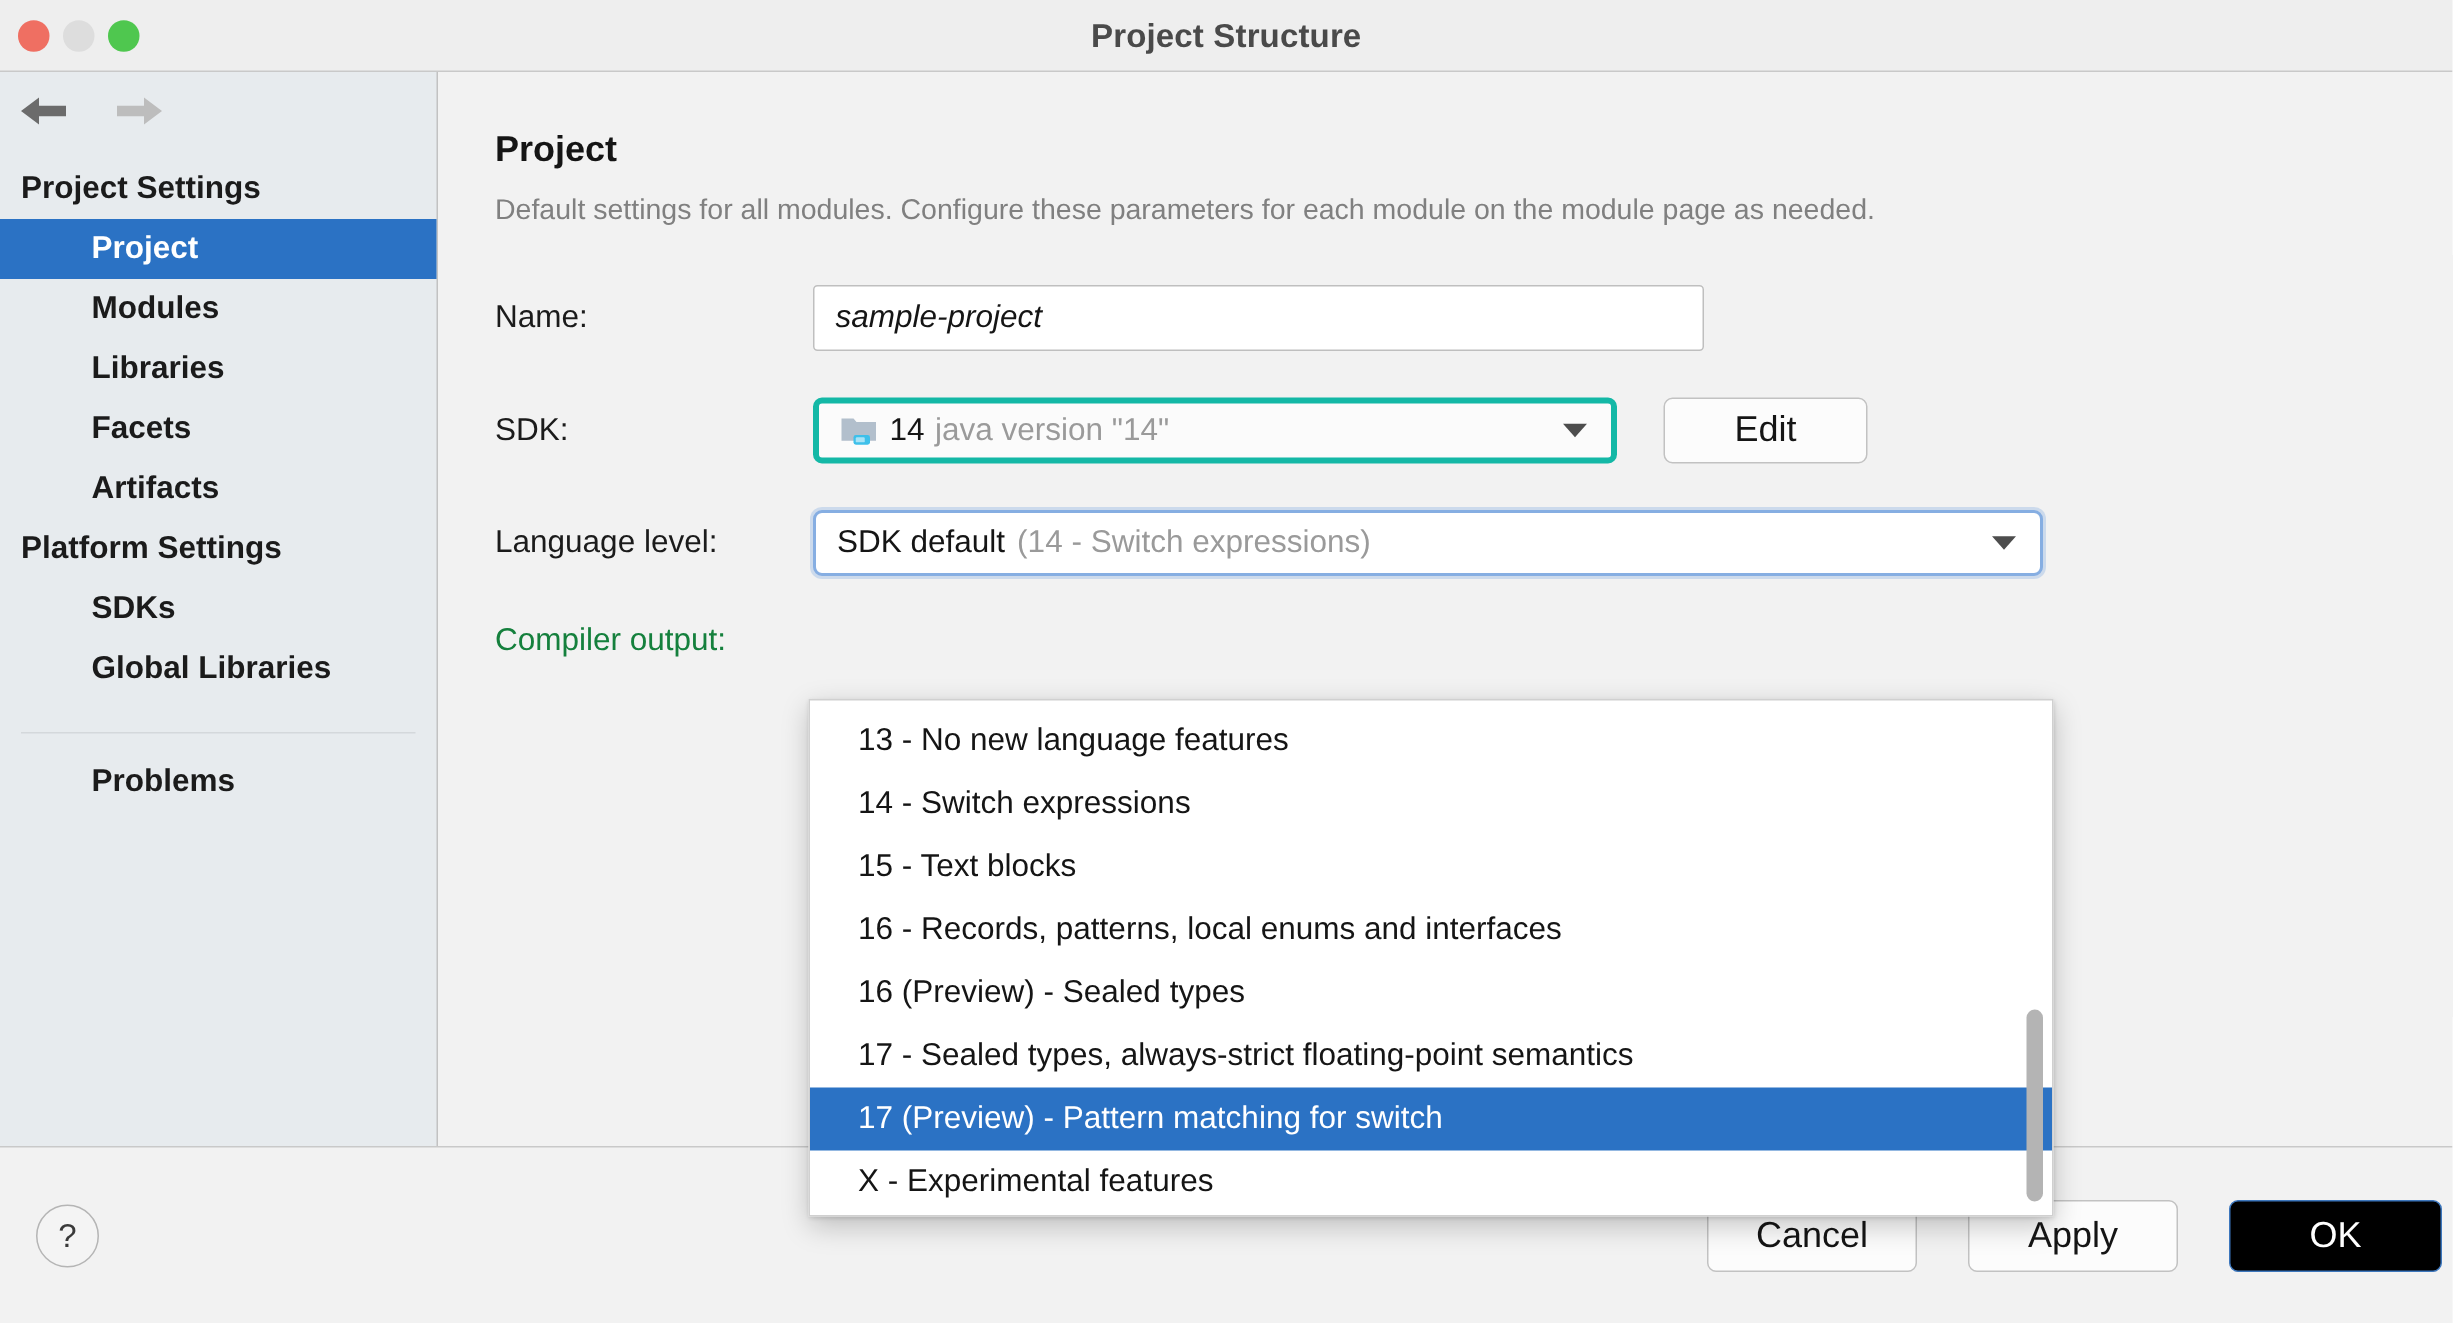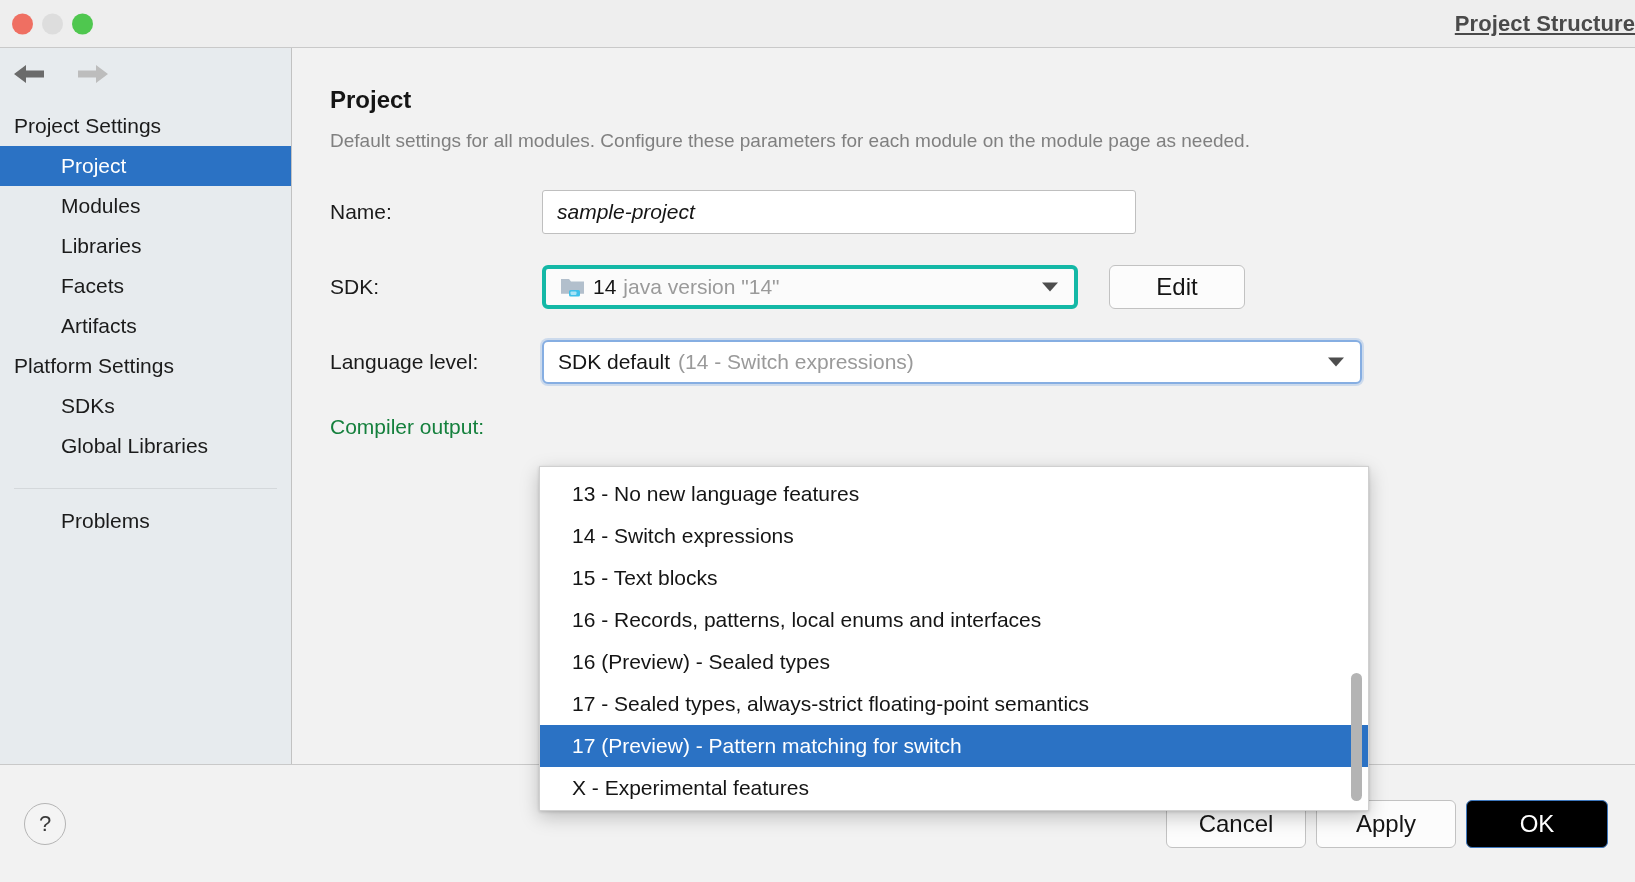--- a/index.html
+++ b/index.html
@@ -28,25 +28,24 @@
   .traffic {
     position: absolute; left: 12px; top: 50%;
     transform: translateY(-50%);
     display: flex; gap: 9px;
   }
   .light { width: 21px; height: 21px; border-radius: 50%; }
   .light.red    { background: #ef6f62; }
   .light.yellow { background: #dddddd; }
   .light.green  { background: #4fc74f; }
   .title-text {
-    width: 100%; text-align: right;
+    width: 100%; text-align: center;
     font-size: 22px; font-weight: bold;
     color: #4a4a4a;
     letter-spacing: .1px;
-    text-decoration: underline;
   }
 
   
   .body {
     flex: 1 1 auto;
     display: flex;
     position: relative;
     min-height: 0;
   }
 
@@ -59,21 +58,21 @@
     display: flex; flex-direction: column;
     position: relative;
   }
   .nav-arrows {
     height: 52px;
     display: flex; align-items: center;
     padding-left: 10px;
     gap: 18px;
   }
   .arrow { width: 42px; height: 28px; display: block; }
-  .nav-list { padding-top: 6px; }
+  .nav-list { padding-top: 6px; font-weight: bold; }
   .nav-group {
     font-size: 21px; color: #1b1b1b;
     padding: 7px 0 7px 14px;
     line-height: 26px;
   }
   .nav-item {
     font-size: 21px; color: #1b1b1b;
     padding: 7px 0 7px 61px;
     line-height: 26px;
     cursor: default;
@@ -233,23 +232,23 @@
     transform: translateY(-50%);
     width: 42px; height: 42px;
     border-radius: 50%;
     border: 1px solid #b5b5b5;
     background: #f4f4f4;
     font-size: 22px; color: #3a3a3a;
     display: flex; align-items: center; justify-content: center;
     cursor: default;
   }
   .footer-actions {
-    position: absolute; right: 27px; top: 50%;
+    position: absolute; right: 7px; top: 50%;
     transform: translateY(-50%);
-    display: flex; gap: 10px;
+    display: flex; gap: 34px;
   }
   .footer-actions .btn {
     height: 48px;
     min-width: 140px;
     padding: 0 18px;
   }
   .btn.primary {
     background: #000000;
     border: 1px solid #3d77bd;
     color: #ffffff;

